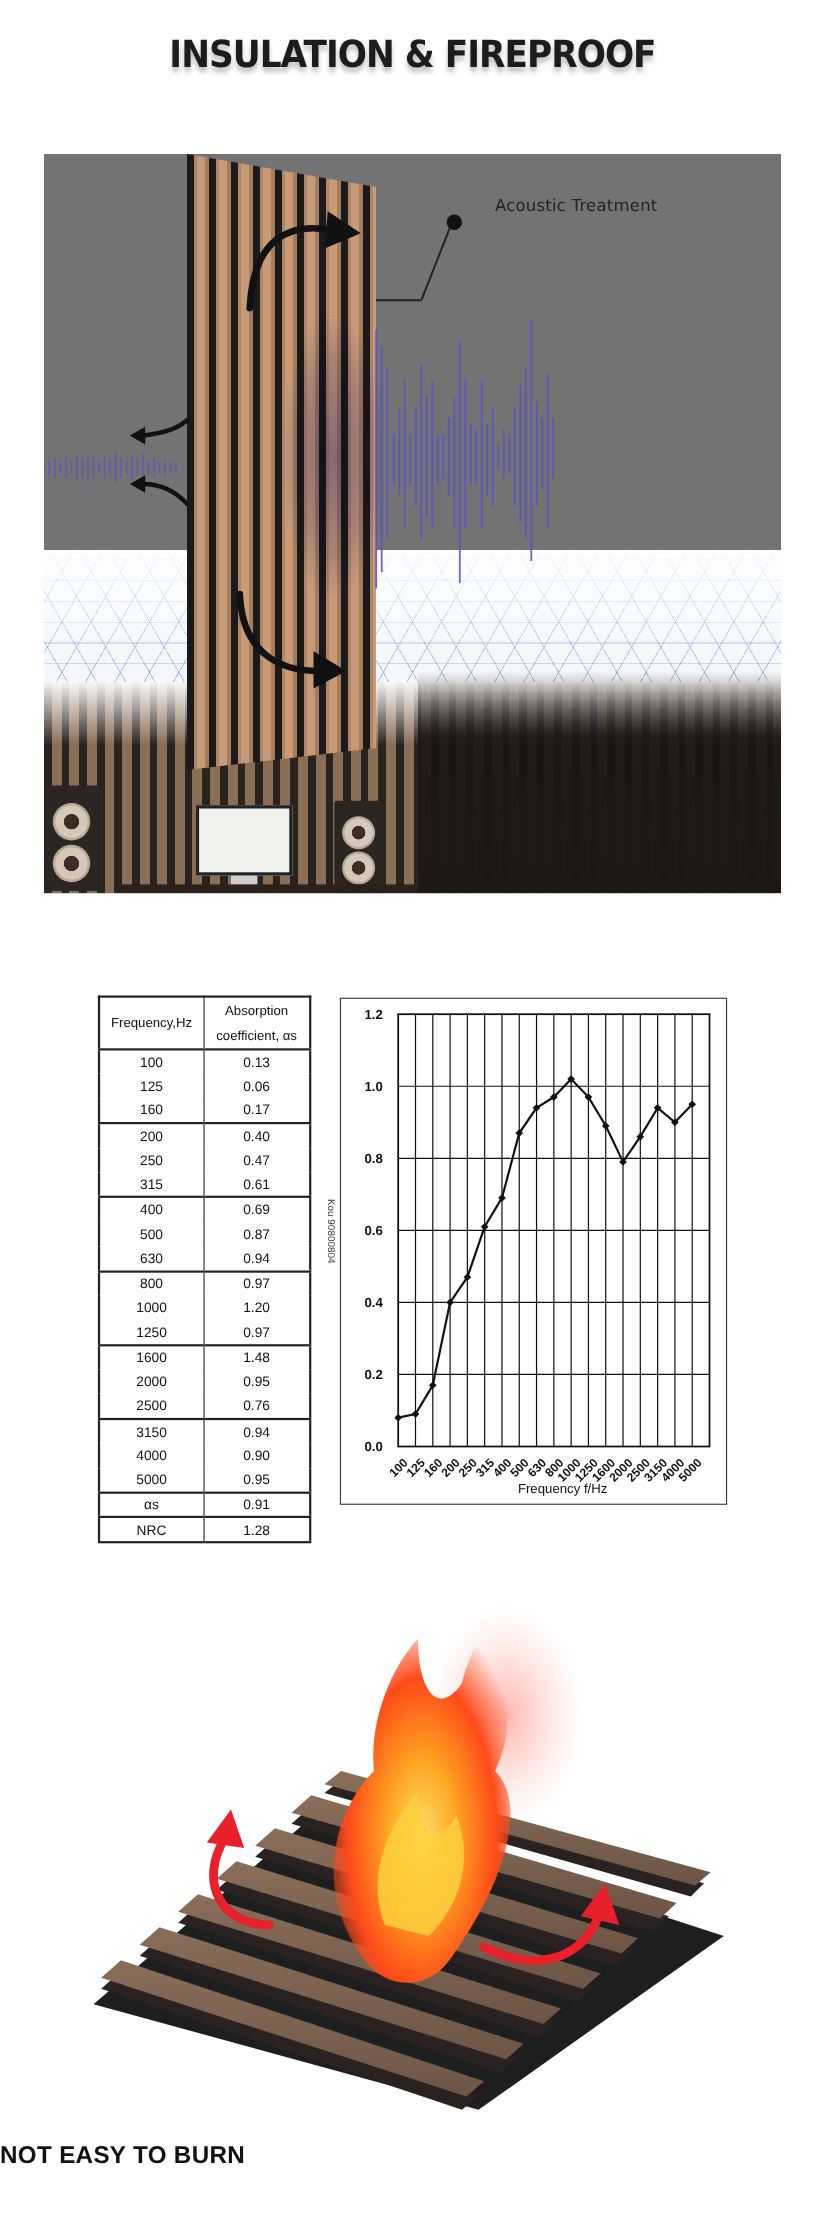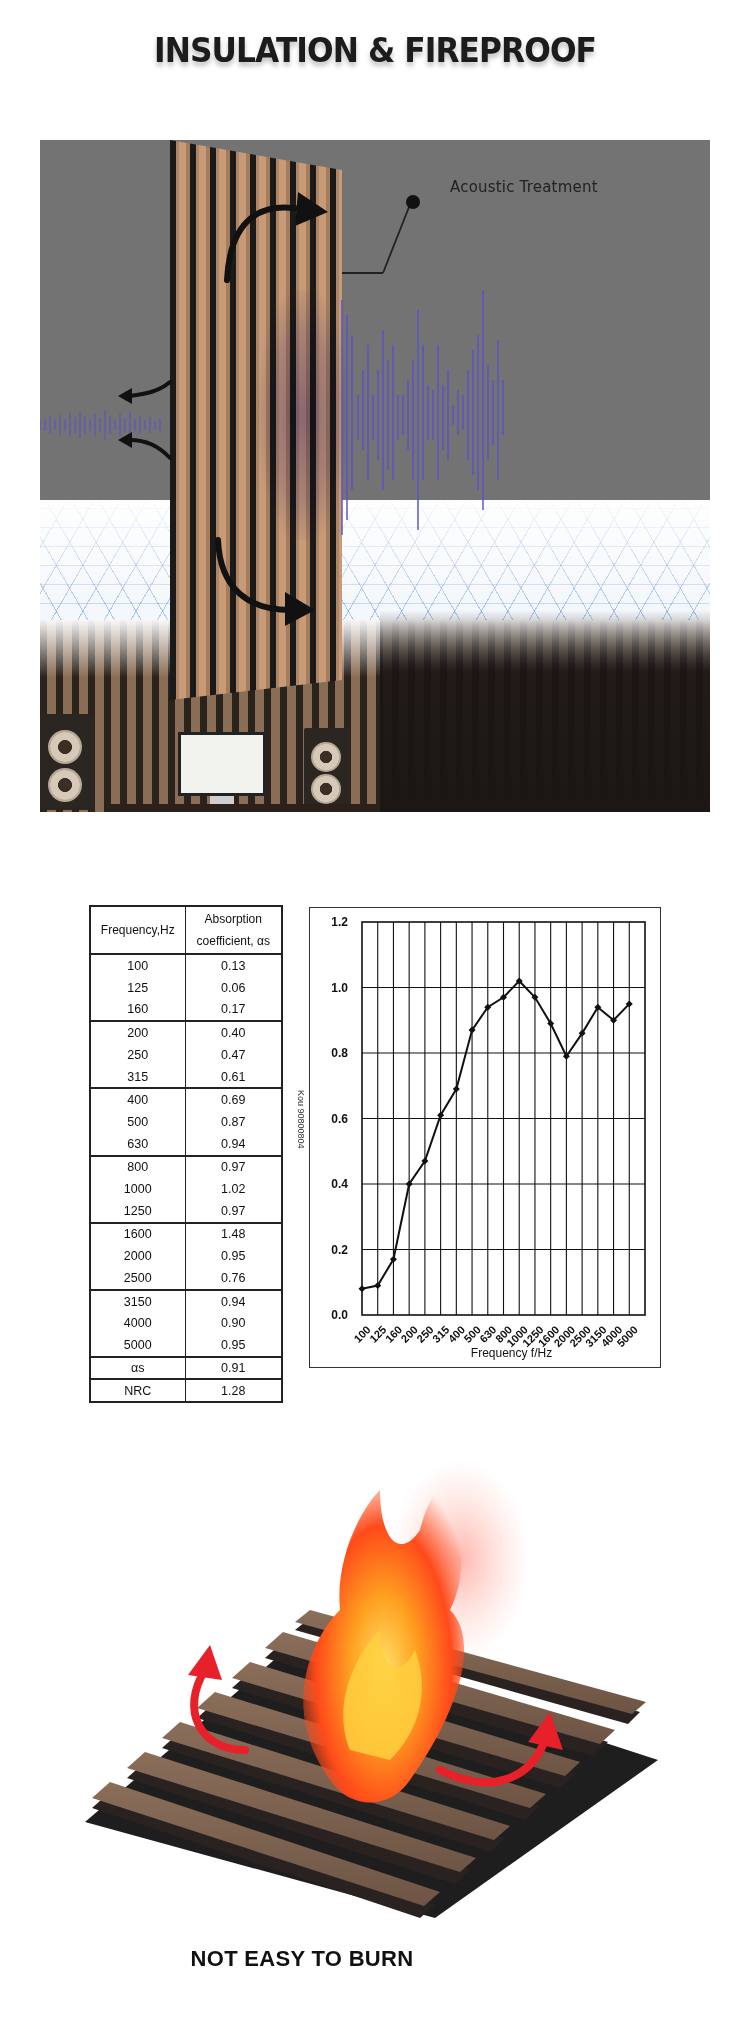--- a/index.html
+++ b/index.html
@@ -81,21 +81,21 @@
   .chart-frame { position: absolute; left: 309px; top: 907px; width: 352px; height: 461px; border: 1.5px solid #333; background: #fff; }
   .chart-svg { position: absolute; left: 0; top: 0; }
   .ylabel-rot {
     position: absolute; left: 306px; top: 1090px; font-size: 9px; color: #333;
     transform: rotate(90deg); transform-origin: left top; white-space: nowrap; font-family: "Liberation Sans", sans-serif;
   }
 
   
   .fire-wrap { position: absolute; left: 80px; top: 1450px; width: 600px; height: 480px; }
   .caption {
-    position: absolute; left: 0; top: 1946px; width: 604px; text-align: center;
+    position: absolute; left: 0; top: 1946px; width: 604px; text-align: left;
     font-family: "Liberation Sans", sans-serif; font-weight: bold; font-size: 22px; color: #111; letter-spacing: 0.3px;
   }
 </style>
 </head>
 <body>
 
 <div class="title">INSULATION &amp; FIREPROOF</div>
 
 <div class="hero">
   <div class="hero-floor"></div>
@@ -252,21 +252,21 @@
       <tr class="group-end">
         <td class="c1">630</td>
         <td>0.94</td>
       </tr>
       <tr>
         <td class="c1">800</td>
         <td>0.97</td>
       </tr>
       <tr>
         <td class="c1">1000</td>
-        <td>1.02</td>
+        <td>1.20</td>
       </tr>
       <tr class="group-end">
         <td class="c1">1250</td>
         <td>0.97</td>
       </tr>
       <tr>
         <td class="c1">1600</td>
         <td>1.48</td>
       </tr>
       <tr>

